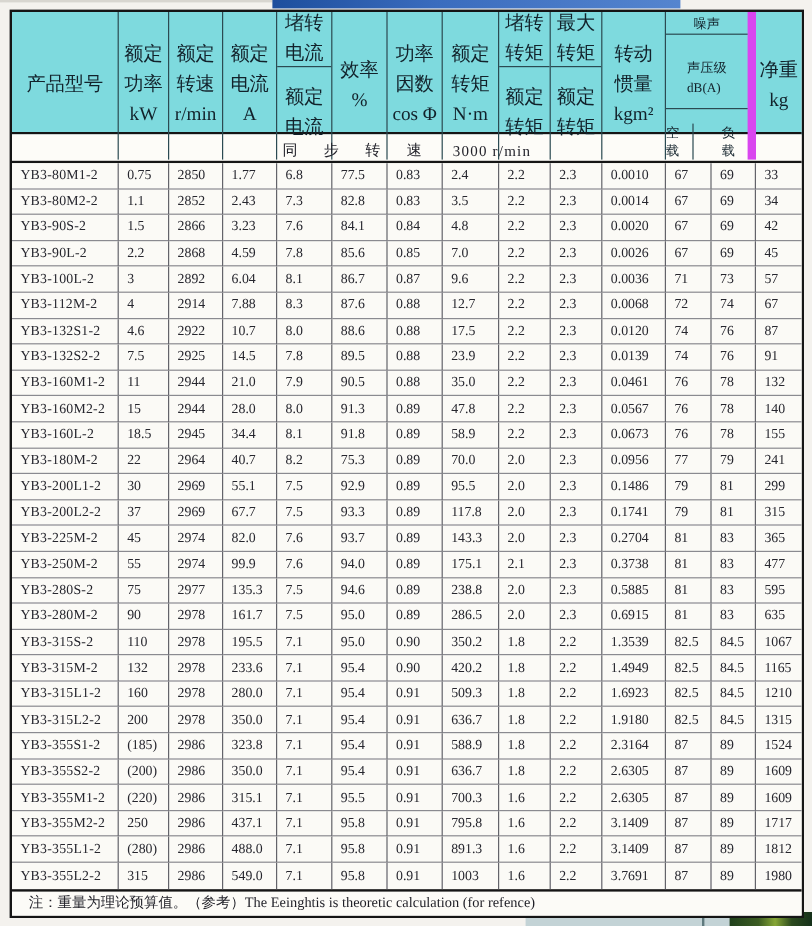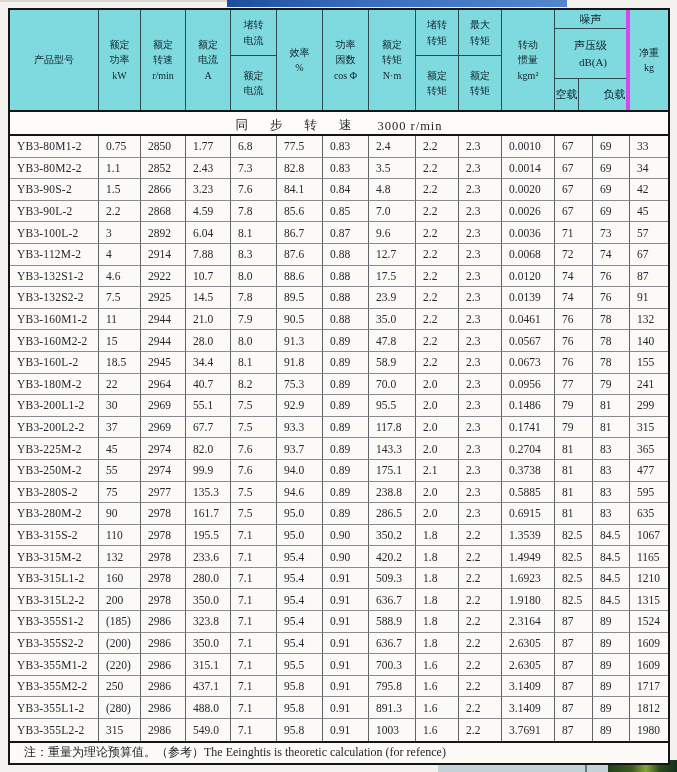--- a/index.html
+++ b/index.html
@@ -28,30 +28,30 @@
   }
   .grid14 {
     display:grid;
     grid-template-columns:89px 42px 45px 45px 46px 46px 46px 47px 43px 43px 53px 38px 37px 1fr;
   }
   
   .thead { background:#7edade; height:102px; border-bottom:2px solid #151515; }
   .hcol {
     border-right:1px solid #2b4a52;
     display:flex; align-items:center; justify-content:center;
-    text-align:center; font-size:10px; line-height:1.55; color:#12222b;
+    text-align:center; font-size:16px; line-height:1.55; color:#12222b;
   }
   .hcol:last-child { border-right:none; }
   .hlabel { white-space:pre-line; }
   .hsplit { flex-direction:column; align-items:stretch; padding:0; }
   .hsplit .half { display:flex; align-items:center; justify-content:center; white-space:pre-line; }
   .hsplit .half.top { height:46px; border-bottom:1px solid #2b4a52; }
   .hsplit .half.bot { flex:1; }
   .noise-group { grid-column:12 / 14; display:flex; flex-direction:column; align-items:stretch;
-                 border-right:4px solid #d946ef; font-size:11px; color:#12222b; text-align:right; }
+                 border-right:7px solid #d946ef; font-size:11px; color:#12222b; text-align:left;gap:12px; }
   .noise-title { height:19px; border-bottom:1px solid #2b4a52; display:flex; align-items:center; justify-content:center; }
   .noise-sub   { height:50px; border-bottom:1px solid #2b4a52; display:flex; align-items:center; justify-content:center; white-space:pre-line; line-height:1.5; }
   .noise-split { flex:1; display:flex; }
   .noise-split .ncell { flex:1; display:flex; align-items:center; justify-content:center; }
   .noise-split .ncell + .ncell { border-left:1px solid #2b4a52;padding-left:24px; }
 
   
   .sync-row {
     height:24px; border-bottom:2px solid #151515;
     display:flex; align-items:flex-end; justify-content:center;

